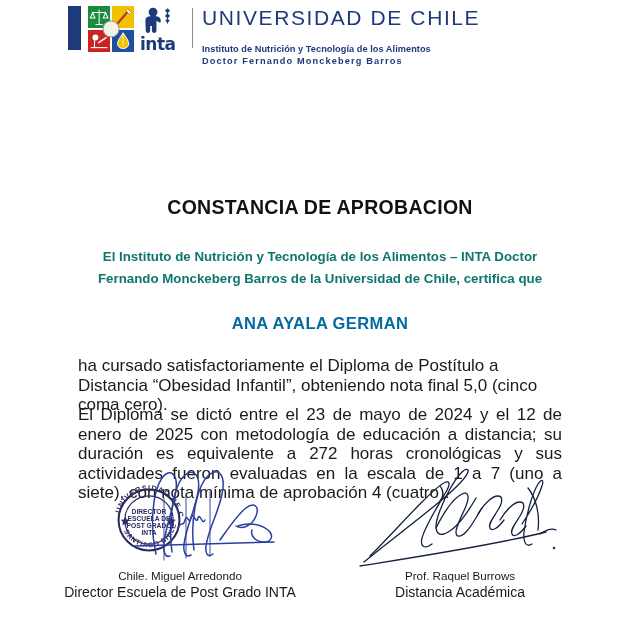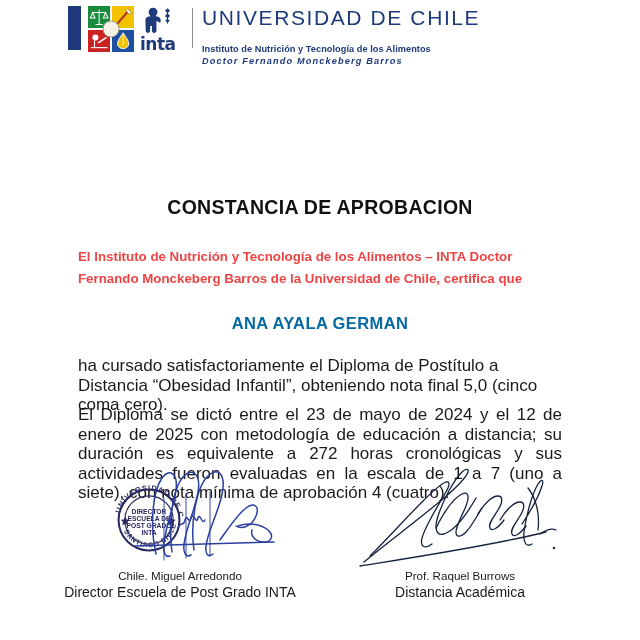--- a/index.html
+++ b/index.html
@@ -115,47 +115,46 @@
     white-space: nowrap;
   }
   .inst-line2 {
     font-family: "Liberation Sans", sans-serif;
     font-size: 9.2px;
     font-weight: 700;
     color: #1e3a7b;
     letter-spacing: 1.15px;
     margin-top: 2px;
     white-space: nowrap;
-    font-style: italic;
   }
 
   
   .doc-title {
     position: absolute;
     left: 0;
     right: 0;
     top: 196px;
     text-align: center;
     font-family: "Liberation Sans", sans-serif;
     font-weight: 700;
     font-size: 19.5px;
     letter-spacing: 0.3px;
     color: #111111;
   }
   .intro {
     position: absolute;
     left: 78px;
     width: 484px;
     top: 246px;
-    text-align: left;
+    text-align: center;
     font-family: "Liberation Sans", sans-serif;
     font-weight: 700;
     font-size: 13.3px;
     line-height: 22px;
-    color: #ef4444;
+    color: #0f766e;
   }
   .recipient {
     position: absolute;
     left: 0;
     right: 0;
     top: 314px;
     text-align: center;
     font-family: "Liberation Sans", sans-serif;
     font-weight: 700;
     font-size: 16.5px;

